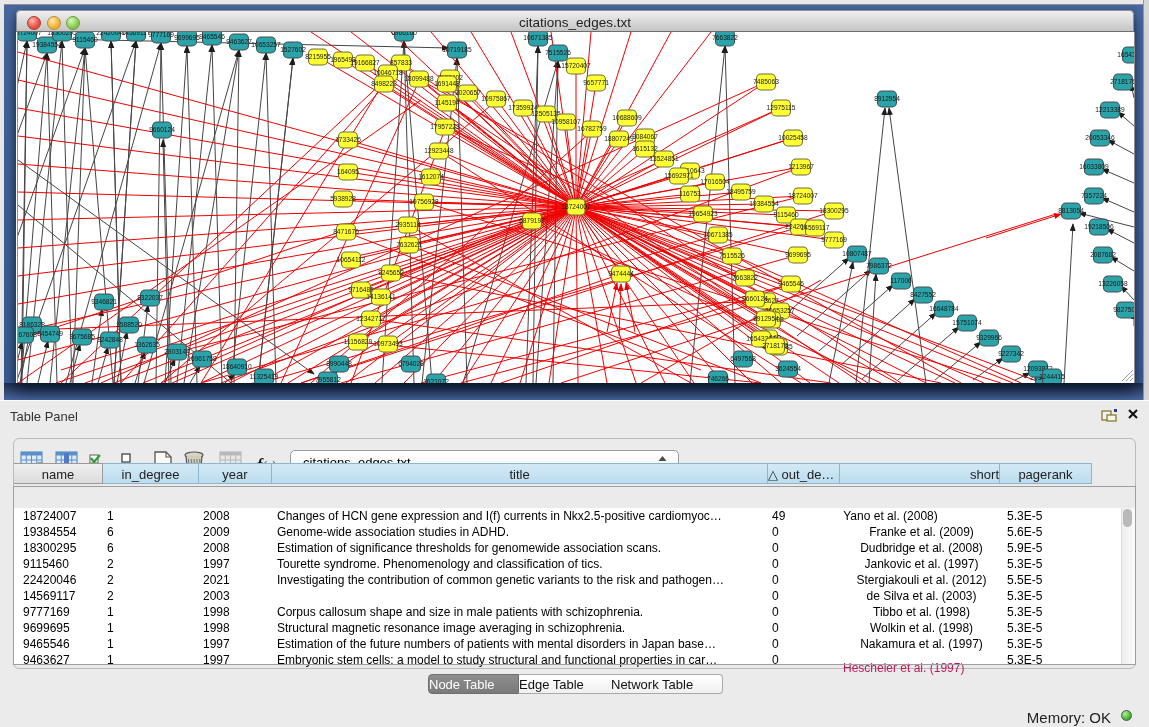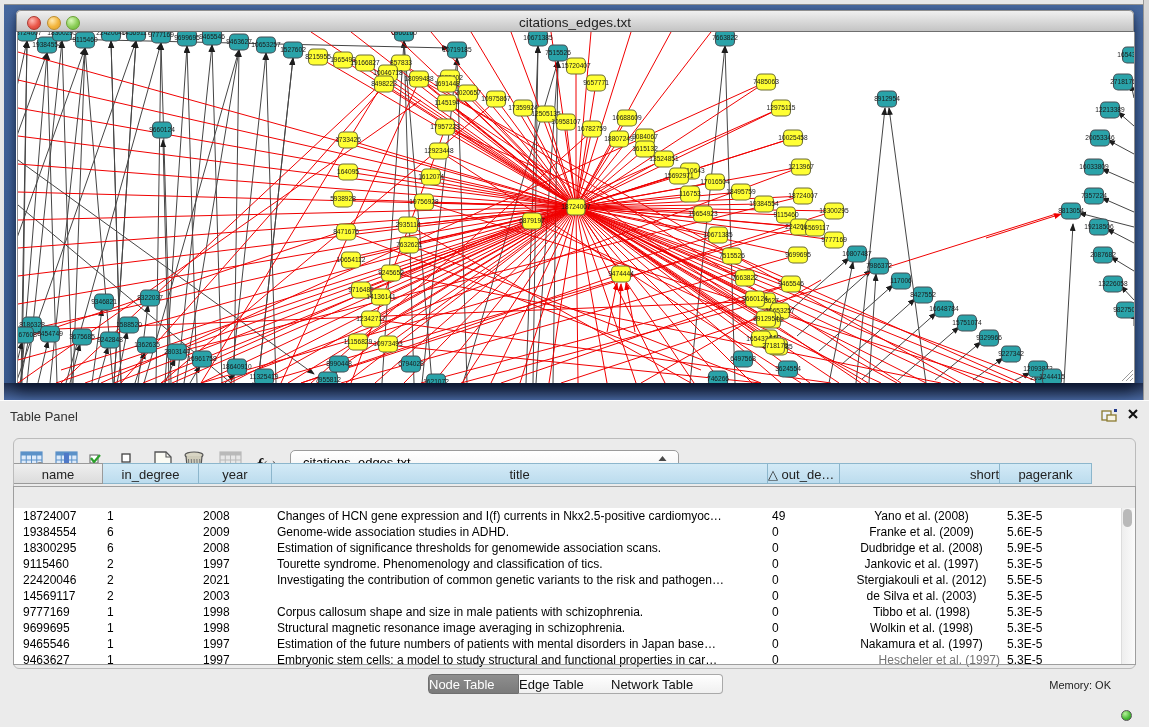--- a/index.html
+++ b/index.html
@@ -15,21 +15,21 @@
 .tl{position:absolute;top:4.5px;width:12px;height:12px;border-radius:50%;}
 #title{position:absolute;left:0;top:4px;width:100%;text-align:center;font-size:13.5px;color:#222}
 #canvas{position:absolute;left:1px;top:22px;width:1116px;height:351px;background:#fff;overflow:hidden;border-left:1px solid #8f8f8f;border-right:1px solid #8f8f8f}
 #tpanel{position:absolute;left:0;top:400px;width:1149px;height:327px;background:#ebebeb;border-top:1px solid #fdfdfd;box-sizing:border-box}
 #tptitle{position:absolute;left:10px;top:8px;font-size:13px;color:#333}
 #container{position:absolute;left:13px;top:37px;width:1123px;height:231px;border:1px solid #bbb;border-radius:6px;box-sizing:border-box}
 #combo{position:absolute;left:290px;top:450px;width:389px;height:25px;background:linear-gradient(#ffffff,#f2f2f2);
  border:1px solid #9b9b9b;border-radius:5px;box-sizing:border-box;font-size:13px;color:#000;line-height:23px;padding-left:12px}
 #tabs{position:absolute;left:428px;top:674px;height:20px;font-size:13px}
 .tab{position:absolute;top:0;height:20px;line-height:19px;text-align:left;box-sizing:border-box;border:1px solid #a9a9a9}
-#mem{position:absolute;right:38px;top:679px;font-size:11px;color:#222}
+#mem{position:absolute;right:38px;top:709px;font-size:15px;color:#222}
 #memdot{position:absolute;right:17px;top:710px;width:11px;height:11px;border-radius:50%;
  background:radial-gradient(circle at 35% 30%,#b6f09a,#46b934 60%,#2f8f22);border:1px solid #555;box-sizing:border-box}
 </style></head><body>
 <div id="rightstrip"></div>
 <div id="desk"></div>
 <div id="shadowband"></div>
 <div id="win">
  <div id="titlebar">
   <div class="tl" style="left:10px;background:radial-gradient(circle at 35% 30%,#ffb9b2,#ea574a 55%,#cf3a30);border:1px solid #ab372f"></div>
   <div class="tl" style="left:29.5px;background:radial-gradient(circle at 35% 30%,#ffeab2,#f3b53c 55%,#dd9f2f);border:1px solid #bd8c2b"></div>
@@ -918,21 +918,21 @@
     <div style="position:absolute;left:754px;top:0;width:72px;height:21px;background:linear-gradient(#d3eaf6,#bcdcee);border:1px solid #8cb6cc;border-left:none;box-sizing:border-box;font:13px 'Liberation Sans',sans-serif;color:#222;text-align:left;line-height:21px;overflow:hidden;white-space:nowrap">△ out_de…</div>
     <div style="position:absolute;left:826px;top:0;width:160px;height:21px;background:linear-gradient(#d3eaf6,#bcdcee);border:1px solid #8cb6cc;border-left:none;box-sizing:border-box;font:13px 'Liberation Sans',sans-serif;color:#222;text-align:right;line-height:21px;overflow:hidden;white-space:nowrap">short</div>
     <div style="position:absolute;left:986px;top:0;width:92px;height:21px;background:linear-gradient(#d3eaf6,#bcdcee);border:1px solid #8cb6cc;border-left:none;box-sizing:border-box;font:13px 'Liberation Sans',sans-serif;color:#222;text-align:center;line-height:21px;overflow:hidden;white-space:nowrap">pagerank</div>
   </div>
 <div style="position:absolute;left:14px;top:508px;width:1121px;height:156px;background:#fff;">
     <div style="position:absolute;top:0px;left:9px;width:120px;height:16px;font:12px 'Liberation Sans',sans-serif;color:#000;line-height:16px;overflow:hidden;white-space:nowrap">18724007</div>
     <div style="position:absolute;top:0px;left:93px;width:120px;height:16px;font:12px 'Liberation Sans',sans-serif;color:#000;line-height:16px;overflow:hidden;white-space:nowrap">1</div>
     <div style="position:absolute;top:0px;left:189px;width:120px;height:16px;font:12px 'Liberation Sans',sans-serif;color:#000;line-height:16px;overflow:hidden;white-space:nowrap">2008</div>
     <div style="position:absolute;top:0px;left:263px;width:520px;height:16px;font:12px 'Liberation Sans',sans-serif;color:#000;line-height:16px;overflow:hidden;white-space:nowrap">Changes of HCN gene expression and I(f) currents in Nkx2.5-positive cardiomyoc…</div>
     <div style="position:absolute;top:0px;left:758px;width:120px;height:16px;font:12px 'Liberation Sans',sans-serif;color:#000;line-height:16px;overflow:hidden;white-space:nowrap">49</div>
-    <div style="position:absolute;top:0px;left:829px;width:157px;text-align:center;height:16px;font:12px 'Liberation Sans',sans-serif;color:#000;line-height:16px;overflow:hidden;white-space:nowrap">Yano et al. (2008)</div>
+    <div style="position:absolute;top:0px;left:798px;width:157px;text-align:center;height:16px;font:12px 'Liberation Sans',sans-serif;color:#000;line-height:16px;overflow:hidden;white-space:nowrap">Yano et al. (2008)</div>
     <div style="position:absolute;top:0px;left:993px;width:120px;height:16px;font:12px 'Liberation Sans',sans-serif;color:#000;line-height:16px;overflow:hidden;white-space:nowrap">5.3E-5</div>
     <div style="position:absolute;top:16px;left:9px;width:120px;height:16px;font:12px 'Liberation Sans',sans-serif;color:#000;line-height:16px;overflow:hidden;white-space:nowrap">19384554</div>
     <div style="position:absolute;top:16px;left:93px;width:120px;height:16px;font:12px 'Liberation Sans',sans-serif;color:#000;line-height:16px;overflow:hidden;white-space:nowrap">6</div>
     <div style="position:absolute;top:16px;left:189px;width:120px;height:16px;font:12px 'Liberation Sans',sans-serif;color:#000;line-height:16px;overflow:hidden;white-space:nowrap">2009</div>
     <div style="position:absolute;top:16px;left:263px;width:520px;height:16px;font:12px 'Liberation Sans',sans-serif;color:#000;line-height:16px;overflow:hidden;white-space:nowrap">Genome-wide association studies in ADHD.</div>
     <div style="position:absolute;top:16px;left:758px;width:120px;height:16px;font:12px 'Liberation Sans',sans-serif;color:#000;line-height:16px;overflow:hidden;white-space:nowrap">0</div>
     <div style="position:absolute;top:16px;left:829px;width:157px;text-align:center;height:16px;font:12px 'Liberation Sans',sans-serif;color:#000;line-height:16px;overflow:hidden;white-space:nowrap">Franke et al. (2009)</div>
     <div style="position:absolute;top:16px;left:993px;width:120px;height:16px;font:12px 'Liberation Sans',sans-serif;color:#000;line-height:16px;overflow:hidden;white-space:nowrap">5.6E-5</div>
     <div style="position:absolute;top:32px;left:9px;width:120px;height:16px;font:12px 'Liberation Sans',sans-serif;color:#000;line-height:16px;overflow:hidden;white-space:nowrap">18300295</div>
     <div style="position:absolute;top:32px;left:93px;width:120px;height:16px;font:12px 'Liberation Sans',sans-serif;color:#000;line-height:16px;overflow:hidden;white-space:nowrap">6</div>
@@ -980,21 +980,21 @@
     <div style="position:absolute;top:128px;left:189px;width:120px;height:16px;font:12px 'Liberation Sans',sans-serif;color:#000;line-height:16px;overflow:hidden;white-space:nowrap">1997</div>
     <div style="position:absolute;top:128px;left:263px;width:520px;height:16px;font:12px 'Liberation Sans',sans-serif;color:#000;line-height:16px;overflow:hidden;white-space:nowrap">Estimation of the future numbers of patients with mental disorders in Japan base…</div>
     <div style="position:absolute;top:128px;left:758px;width:120px;height:16px;font:12px 'Liberation Sans',sans-serif;color:#000;line-height:16px;overflow:hidden;white-space:nowrap">0</div>
     <div style="position:absolute;top:128px;left:829px;width:157px;text-align:center;height:16px;font:12px 'Liberation Sans',sans-serif;color:#000;line-height:16px;overflow:hidden;white-space:nowrap">Nakamura et al. (1997)</div>
     <div style="position:absolute;top:128px;left:993px;width:120px;height:16px;font:12px 'Liberation Sans',sans-serif;color:#000;line-height:16px;overflow:hidden;white-space:nowrap">5.3E-5</div>
     <div style="position:absolute;top:144px;left:9px;width:120px;height:16px;font:12px 'Liberation Sans',sans-serif;color:#000;line-height:16px;overflow:hidden;white-space:nowrap">9463627</div>
     <div style="position:absolute;top:144px;left:93px;width:120px;height:16px;font:12px 'Liberation Sans',sans-serif;color:#000;line-height:16px;overflow:hidden;white-space:nowrap">1</div>
     <div style="position:absolute;top:144px;left:189px;width:120px;height:16px;font:12px 'Liberation Sans',sans-serif;color:#000;line-height:16px;overflow:hidden;white-space:nowrap">1997</div>
     <div style="position:absolute;top:144px;left:263px;width:520px;height:16px;font:12px 'Liberation Sans',sans-serif;color:#000;line-height:16px;overflow:hidden;white-space:nowrap">Embryonic stem cells: a model to study structural and functional properties in car…</div>
     <div style="position:absolute;top:144px;left:758px;width:120px;height:16px;font:12px 'Liberation Sans',sans-serif;color:#000;line-height:16px;overflow:hidden;white-space:nowrap">0</div>
-    <div style="position:absolute;top:144px;left:829px;width:157px;text-align:right;height:16px;font:12px 'Liberation Sans',sans-serif;color:#737373;line-height:16px;overflow:hidden;white-space:nowrap">Hescheler et al. (1997)</div>
+    <div style="position:absolute;top:152px;left:829px;width:157px;text-align:left;height:16px;font:12px 'Liberation Sans',sans-serif;color:#be185d;line-height:16px;overflow:hidden;white-space:nowrap">Hescheler et al. (1997)</div>
     <div style="position:absolute;top:144px;left:993px;width:120px;height:16px;font:12px 'Liberation Sans',sans-serif;color:#000;line-height:16px;overflow:hidden;white-space:nowrap">5.3E-5</div>
   </div>
 <div style="position:absolute;left:1121px;top:508px;width:14px;height:156px;background:linear-gradient(90deg,#eee,#fbfbfb);border-left:1px solid #ddd;box-sizing:border-box"></div>
 <div style="position:absolute;left:1123px;top:509px;width:9px;height:18px;background:#b9b9b9;border-radius:5px"></div>
 <div style="position:absolute;left:13px;top:486px;width:1123px;height:179px;border:1px solid #9e9e9e;box-sizing:border-box;pointer-events:none"></div>
 <div id="tabs">
  <div class="tab" style="left:0;width:91px;border-radius:4px 0 0 4px;background:linear-gradient(#8e8e8e,#7a7a7a);color:#fff;border-color:#6f6f6f">Node Table</div>
  <div class="tab" style="left:91px;width:104px;background:linear-gradient(#ffffff,#f0f0f0);color:#111;border-left:none">Edge Table</div>
  <div class="tab" style="left:183px;width:112px;border-radius:0 4px 4px 0;background:linear-gradient(#ffffff,#f0f0f0);color:#111;border-left:none">Network Table</div>
 </div>

